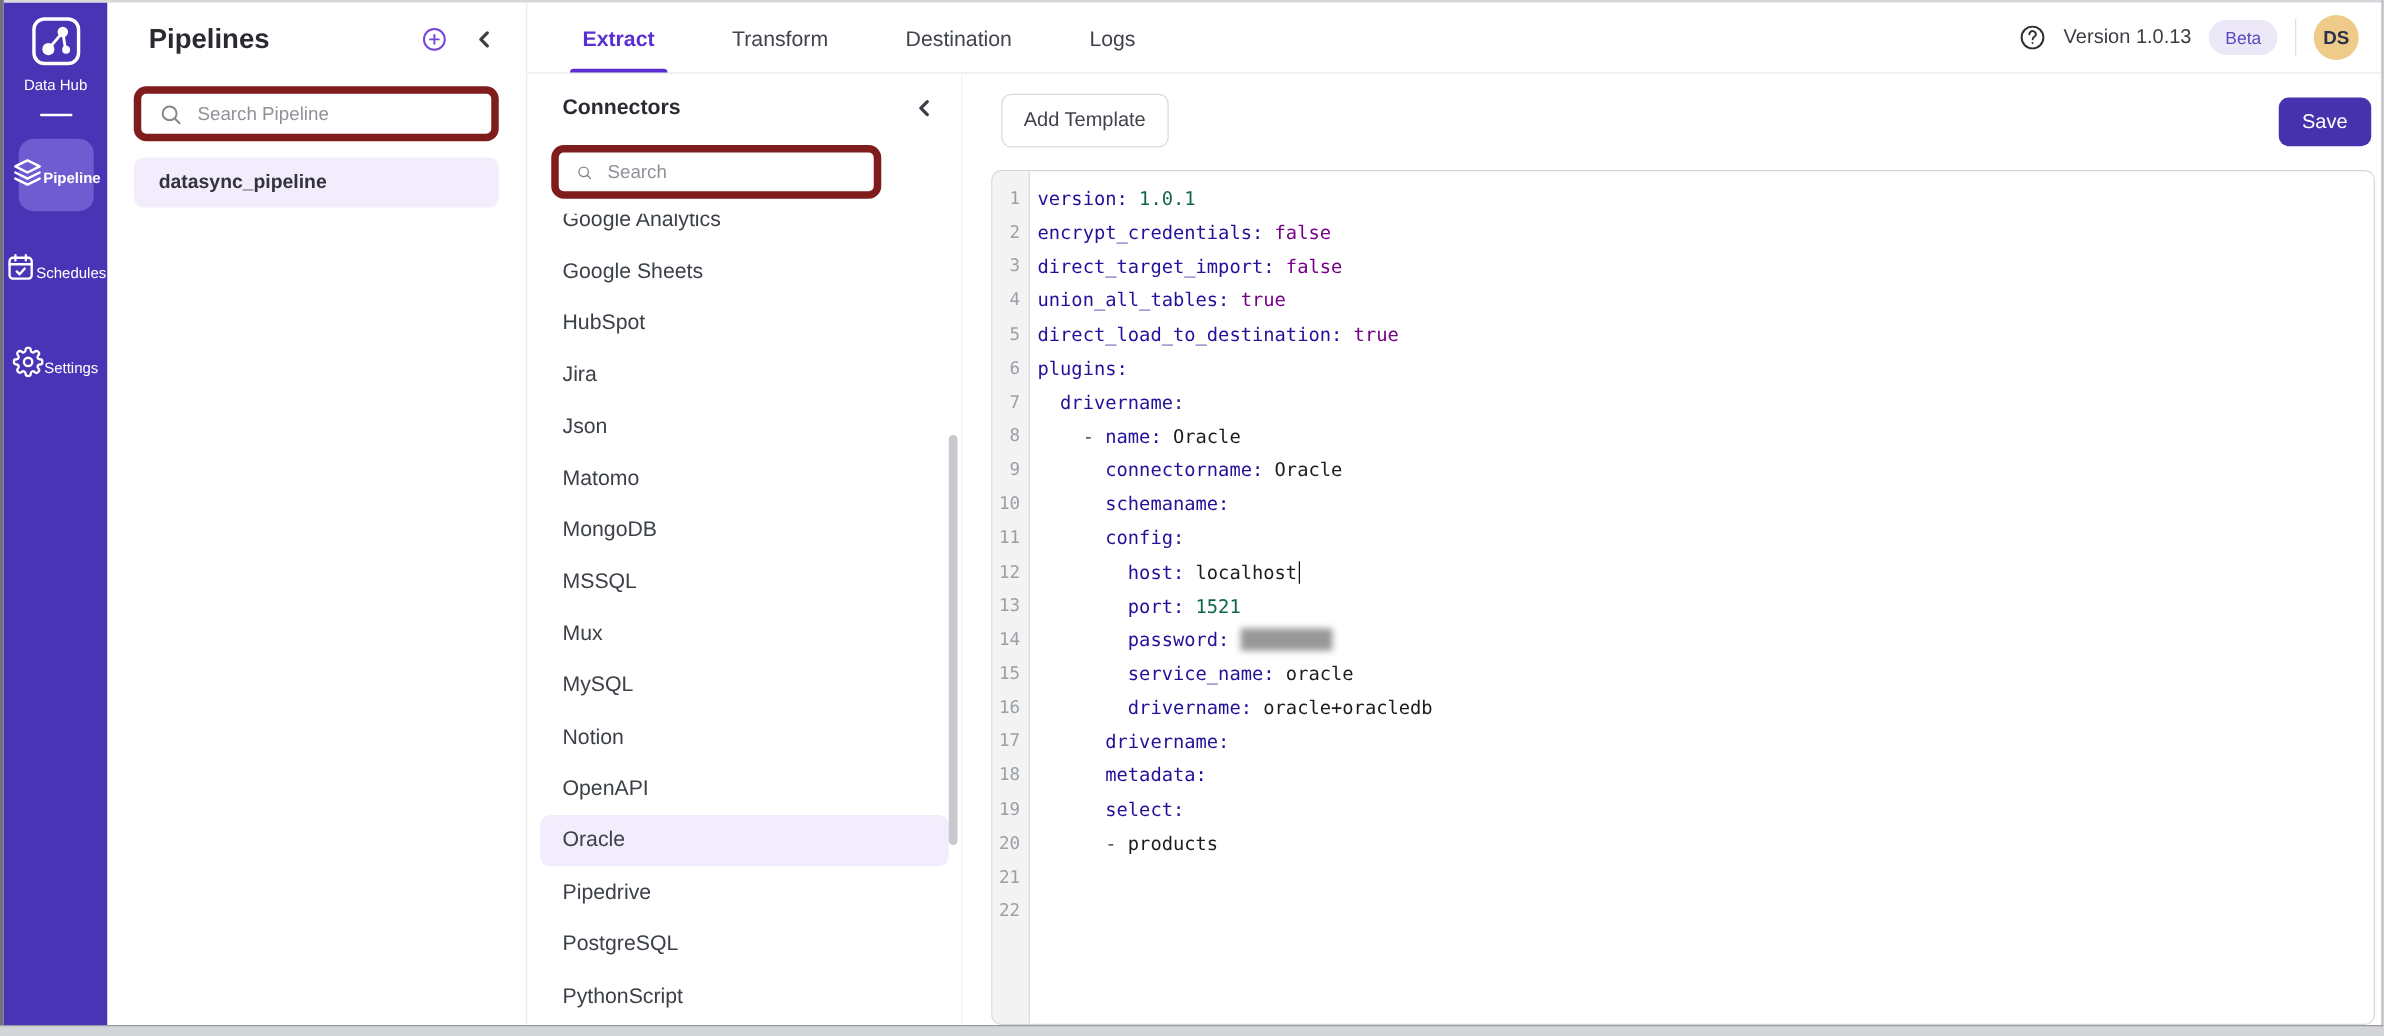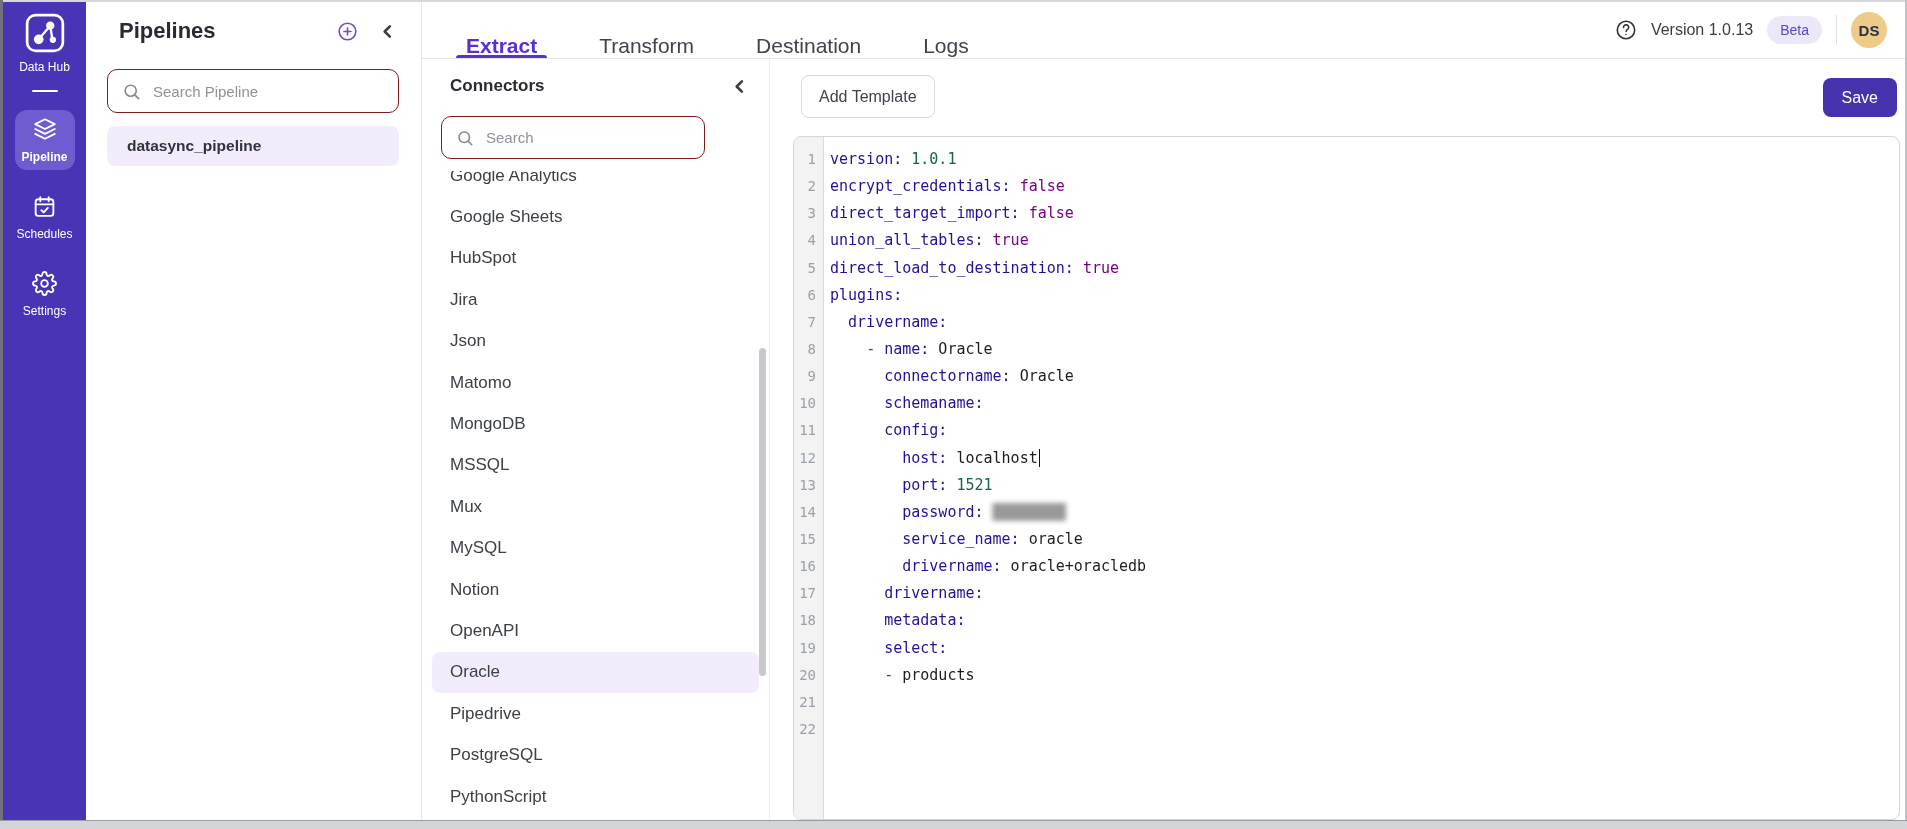--- a/index.html
+++ b/index.html
@@ -14,52 +14,52 @@
   .frame-left   { position:absolute; left:0; top:0; width:3px; height:820px; background:#72727c; }
   .frame-right  { position:absolute; right:0; top:0; width:2px; height:820px; background:#c2c2c8; }
   .frame-bottom { position:absolute; left:0; top:820px; width:1907px; height:9px; background:#d3d5d9; border-top:1px solid #989ba2; }
 
   
   .sidebar { position:absolute; left:3px; top:2px; width:83px; height:818px;
              background:var(--sidebar-bg,#4834b4); display:flex; flex-direction:column; align-items:center; }
   .logo-box { margin-top:10px; }
   .logo-label { color:#fff; font-size:12px; margin-top:2px; }
   .sidebar-divider { width:26px; height:2px; background:#ffffff; margin:16px 0 18px 0; border-radius:2px; }
-  .nav-item { width:60px; min-height:58px; border-radius:12px; display:flex; flex-direction:column;
+  .nav-item { width:60px; min-height:58px; border-radius:12px; display:flex; flex-direction:row;
               align-items:center; justify-content:center; margin-bottom:18px; cursor:pointer; padding:6px 0; }
   .nav-item.active { background:var(--sidebar-active-bg,#6e5cd0); }
   .nav-item .nav-label { color:#fff; font-size:12px; margin-top:4px; }
   .nav-item.active .nav-label { font-weight:bold; }
 
   
   .pipelines-panel { position:absolute; left:86px; top:2px; width:336px; height:818px;
                      background:#fff; border-right:1px solid #e7e7ea; }
   .pp-header { position:absolute; left:0; top:12px; width:100%; height:34px;
                display:flex; align-items:center; padding:0 26px 0 33px; }
   .pp-title { font-size:22px; font-weight:bold; color:#2a2a33; }
   .pp-header .spacer { flex:1; }
   .icon-btn { display:flex; align-items:center; justify-content:center; cursor:pointer; }
   .pp-header .icon-btn + .icon-btn { margin-left:22px; }
   .search-box { position:absolute; display:flex; align-items:center; gap:12px;
-                border:1px solid #7f1d1d; border-radius:10px; background:#fff; padding:0 14px; }
+                border:6px solid #7f1d1d; border-radius:10px; background:#fff; padding:0 14px; }
   .pp-search { left:21px; top:67px; width:292px; height:44px; }
   .search-box input { border:none; outline:none; flex:1; font-size:15px; color:#33333c;
                       font-family:"Liberation Sans",sans-serif; background:transparent; }
   .search-box input::placeholder { color:#8f9298; }
   .pipeline-item { position:absolute; left:21px; top:124px; width:292px; height:40px;
                    background:var(--selection-bg,#f3ecfd); border-radius:8px;
                    display:flex; align-items:center; padding-left:20px;
                    font-size:15.5px; font-weight:bold; color:#33333c; cursor:pointer; }
 
   
   .tabbar { position:absolute; left:422px; top:2px; width:1483px; height:57px; background:#fff;
             border-bottom:1px solid #e5e5e8; display:flex; align-items:stretch; }
   .tab-list { display:flex; align-items:stretch; padding-left:34px; }
-  .tab { position:relative; display:flex; align-items:flex-end; padding:0 10px; margin-right:42px;
-         font-size:21px; color:#3f434b; cursor:pointer; }
+  .tab { position:relative; display:flex; align-items:flex-end; padding:16px 10px; margin-right:42px;
+         font-size:17px; color:#3f434b; cursor:pointer; }
   .tab.active { color:var(--accent,#5a2fd2); font-weight:bold; }
   .tab-underline { display:none; position:absolute; left:0; right:0; bottom:0; height:3px;
                    border-radius:3px 3px 0 0; background:var(--accent,#5a2fd2); }
   .tab.active .tab-underline { display:block; }
   .tabbar-right { margin-left:auto; display:flex; align-items:center; padding-right:18px; gap:14px; }
   .version-text { font-size:16px; color:#3b3b42; }
   .beta-badge { background:var(--beta-bg,#ece8f8); color:var(--beta-text,#5a49c1);
                 font-size:14px; padding:6px 13px; border-radius:15px; }
   .header-divider { width:1px; height:30px; background:#e0e0e4; }
   .avatar { width:36px; height:36px; border-radius:50%; background:var(--avatar-bg,#efcb8a);

